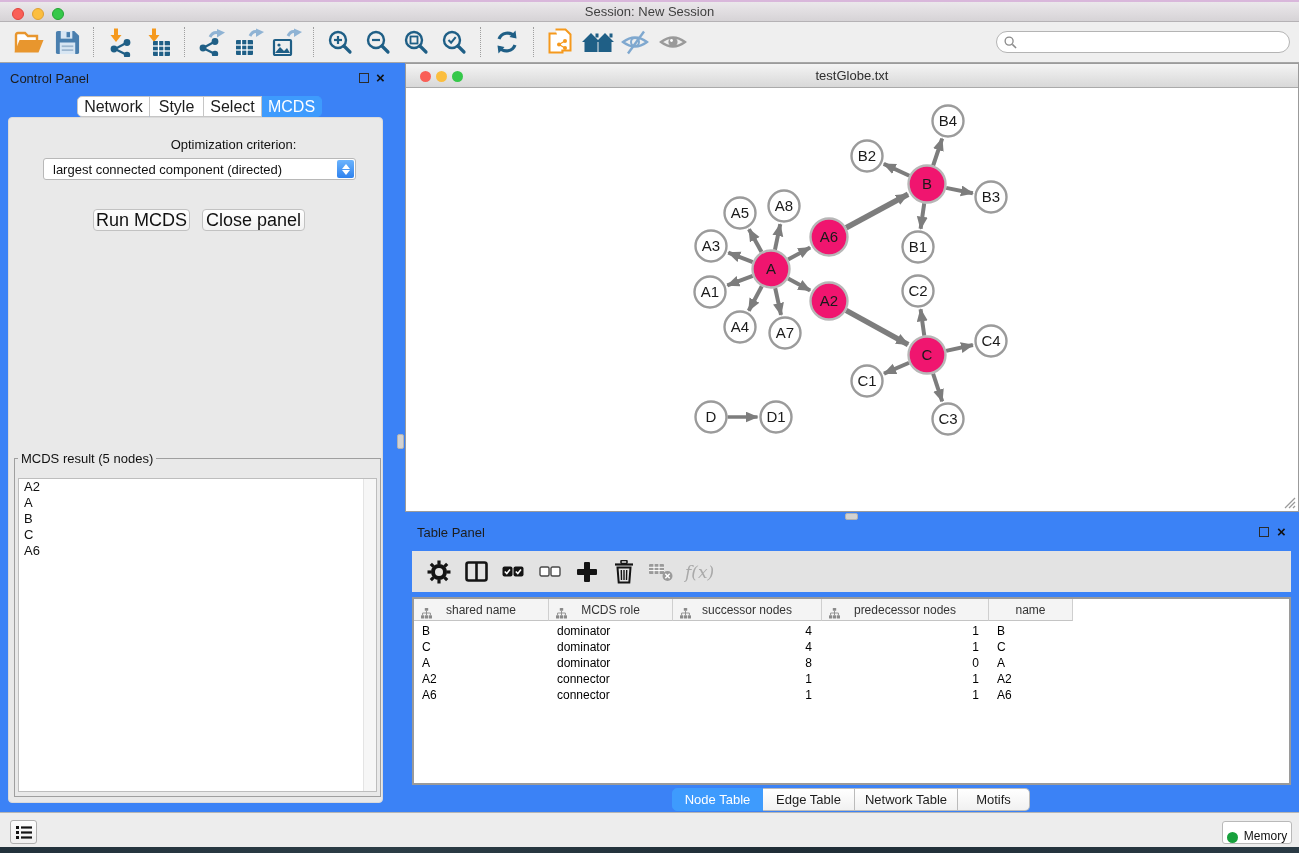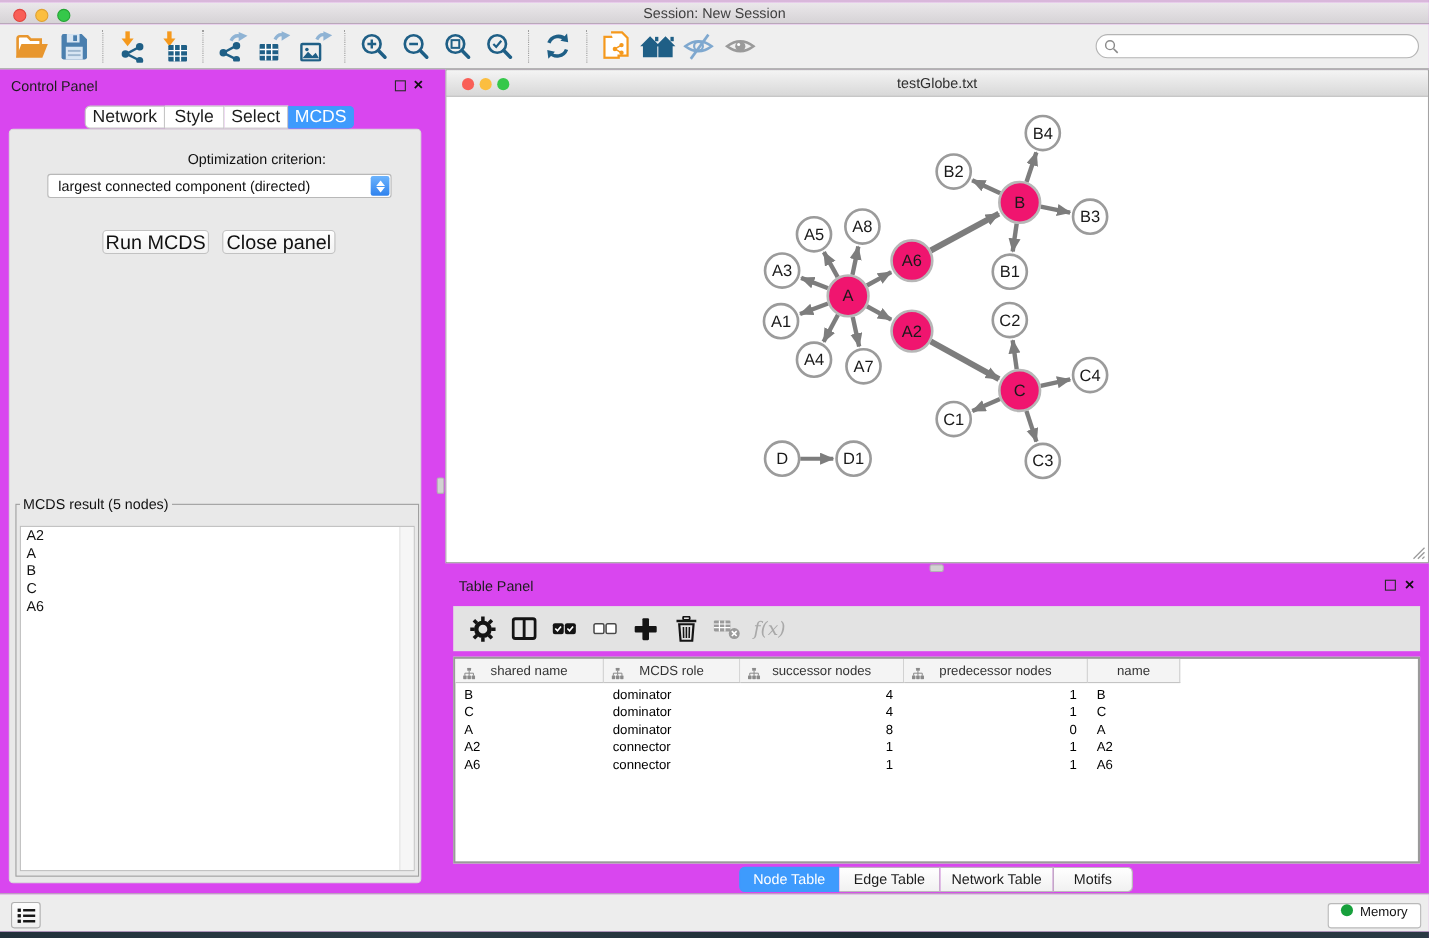--- a/index.html
+++ b/index.html
@@ -1,18 +1,18 @@
 <!DOCTYPE html>
 <html><head>
 <meta charset="utf-8">
 <style>
   * { margin:0; padding:0; box-sizing:border-box; }
   html,body { width:1299px; height:853px; }
   body { font-family:"Liberation Sans", sans-serif; background:#ececec; overflow:hidden; }
-  #app { position:relative; width:1299px; height:853px; background:#d946ef; }
+  #app { position:relative; width:1299px; height:853px; background:#3b82f6;border-radius:27px; }
 
   
   .strip-top { position:absolute; left:0; top:0; width:100%; height:2px; background:#d9b7db; }
   .strip-bottom { position:absolute; left:0; top:847px; width:100%; height:6px; background:linear-gradient(90deg,#22313b,#2c3d46 30%,#1f2d36 60%,#2a3a44); }
 
   
   .titlebar { position:absolute; left:0; top:2px; width:100%; height:20px;
     background:linear-gradient(#ebe8eb,#d6d3d6); border-bottom:1px solid #b5b2b5; }
   .titlebar .title { position:absolute; left:0; right:0; top:2px; text-align:center; font-size:13px; color:#3f3f3f; }
   .tl { position:absolute; top:6px; width:12px; height:12px; border-radius:50%; }
@@ -96,22 +96,22 @@
     color:#1c1c1c; display:flex; align-items:center; justify-content:center; cursor:pointer; }
   .tp-tab:first-child { border-left:1px solid #bbb; border-radius:5px 0 0 5px; }
   .tp-tab:last-child { border-radius:0 5px 5px 0; }
   .tp-tab.active { background:#3e9bfd; border-color:#3e9bfd; color:#fff; }
 
   
   .statusline { position:absolute; left:0; top:812px; width:100%; height:1px; background:#b5b5b5; }
   .status-bar { position:absolute; left:0; top:813px; width:100%; height:34px; background:#ededed; }
   .list-btn { position:absolute; left:10px; top:7px; width:27px; height:24px; background:linear-gradient(#fdfdfd,#efefef);
     border:1px solid #b0b0b0; border-radius:3px; display:flex; align-items:center; justify-content:center; cursor:pointer; }
-  .memory-btn { position:absolute; right:7px; top:8px; width:85px; height:23px; background:#fff; border:1px solid #b9b9b9;
-    border-radius:3px; display:flex; align-items:flex-start; justify-content:center; gap:6px; font-size:12px; color:#111; cursor:pointer; }
+  .memory-btn { position:absolute; right:7px; top:8px; width:70px; height:23px; background:#fff; border:1px solid #b9b9b9;
+    border-radius:3px; display:flex; align-items:flex-end; justify-content:center; gap:6px; font-size:12px; color:#111; cursor:pointer; }
   .memory-btn .dot { width:11px; height:11px; border-radius:50%; background:#17a03c; }
 </style>
 </head>
 <body>
 
 <div id="app">
   <div class="strip-top"></div>
 
   <div class="titlebar">
     <span class="tl red"></span>

